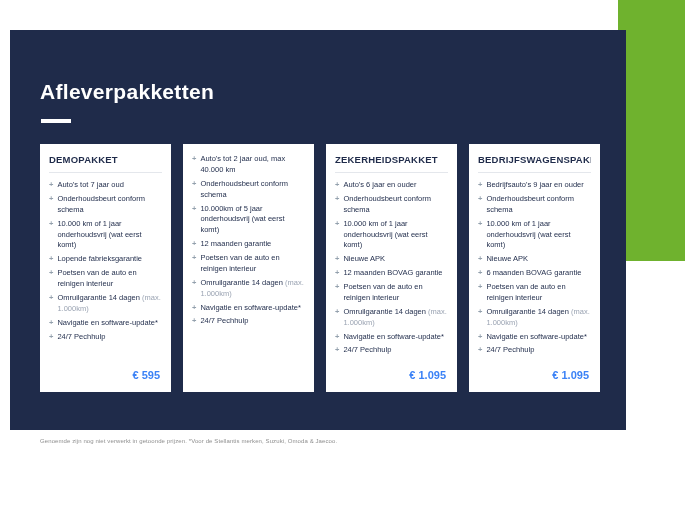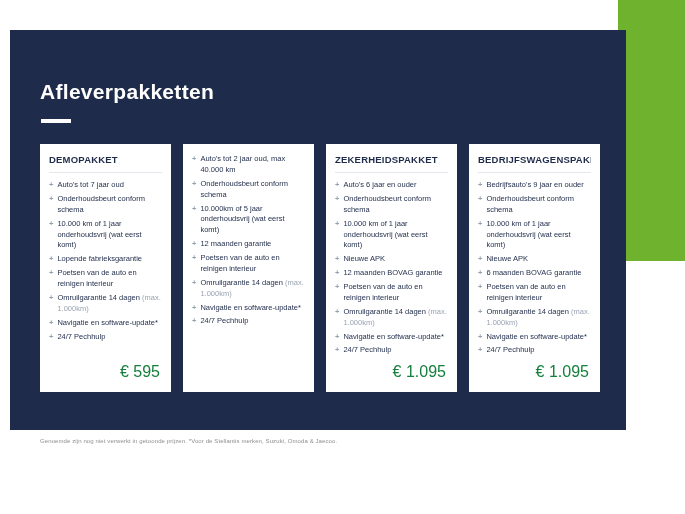--- a/index.html
+++ b/index.html
@@ -44,22 +44,22 @@
   }
   .features li {
     display:flex; gap:4px; margin-bottom:3px;
   }
   .plus {
     color:#93a0ad; font-weight:bold; flex:0 0 auto;
   }
   .ftext { color:#1f2b4a; }
   .muted { color:#9aa3b2; }
   .price {
-    margin-top:auto; text-align:right; font-weight:normal;
-    font-size:16px; color:#15803d; padding-right:2px; flex:0 0 auto;
+    margin-top:auto; text-align:right; font-weight:bold;
+    font-size:11px; color:#3b82f6; padding-right:2px; flex:0 0 auto;
   }
   .footnote {
     position:absolute; left:40px; top:438px;
     font-size:6px; color:#8f8f8f; letter-spacing:0.1px;
   }
 </style>
 </head>
 <body>
 
 <div class="green-block"></div>

